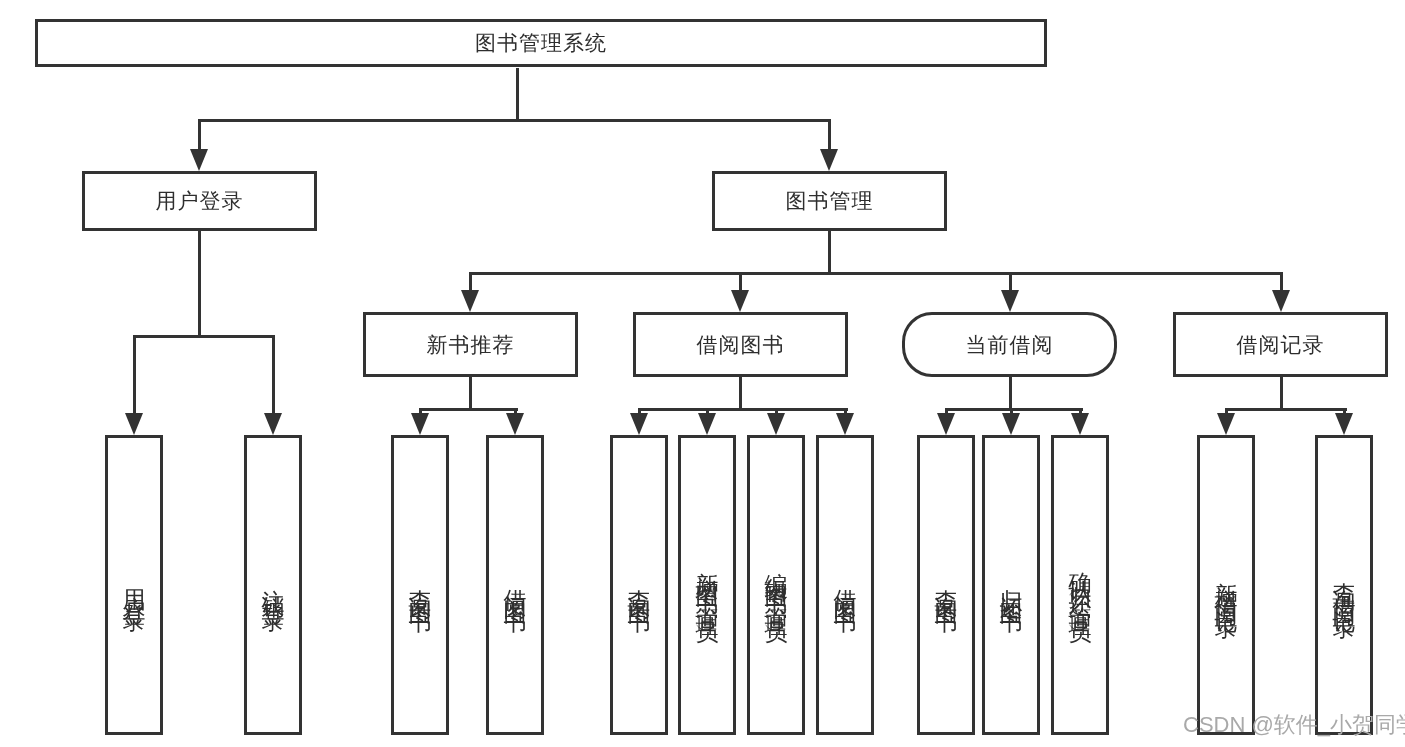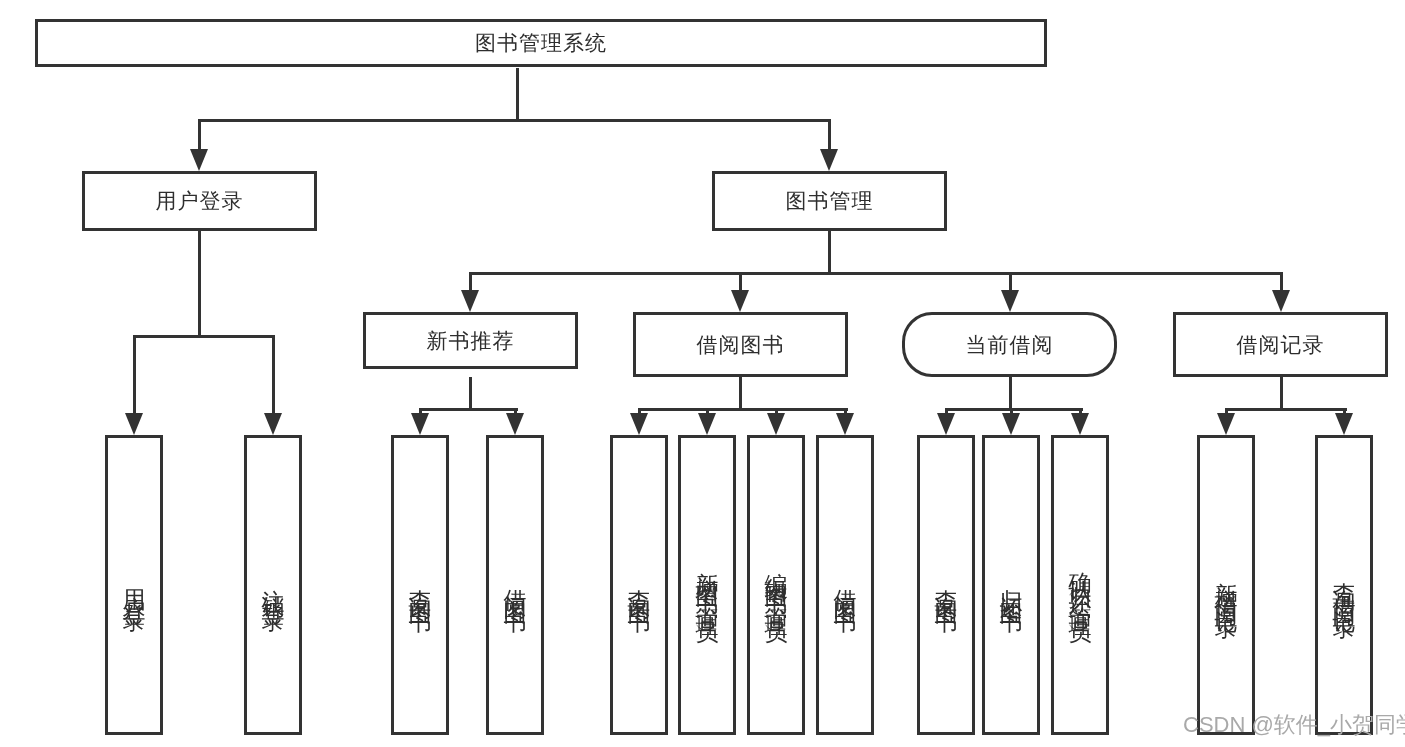--- a/index.html
+++ b/index.html
@@ -90,21 +90,21 @@
   <div class="h" style="left:469px;top:272px;width:813px;"></div>
   <div class="v" style="left:469px;top:272px;height:22px;"></div>
   <div class="v" style="left:739px;top:272px;height:22px;"></div>
   <div class="v" style="left:1009px;top:272px;height:22px;"></div>
   <div class="v" style="left:1280px;top:272px;height:22px;"></div>
   <div class="arr" style="left:461px;top:290px;"></div>
   <div class="arr" style="left:731px;top:290px;"></div>
   <div class="arr" style="left:1001px;top:290px;"></div>
   <div class="arr" style="left:1272px;top:290px;"></div>
 
-  <div class="node" style="left:363px;top:312px;width:215px;height:57px;">
+  <div class="node" style="left:363px;top:312px;width:215px;height:65px;">
     <span>新书推荐</span>
   </div>
   <div class="node" style="left:633px;top:312px;width:215px;height:65px;">
     <span>借阅图书</span>
   </div>
   <div class="node" style="left:902px;top:312px;width:215px;height:65px;border-radius:30px;">
     <span>当前借阅</span>
   </div>
   <div class="node" style="left:1173px;top:312px;width:215px;height:65px;">
     <span>借阅记录</span>

